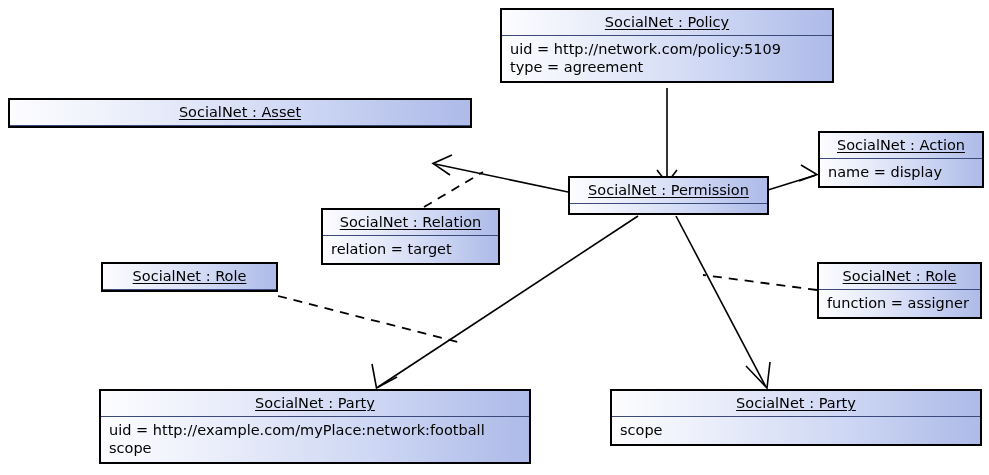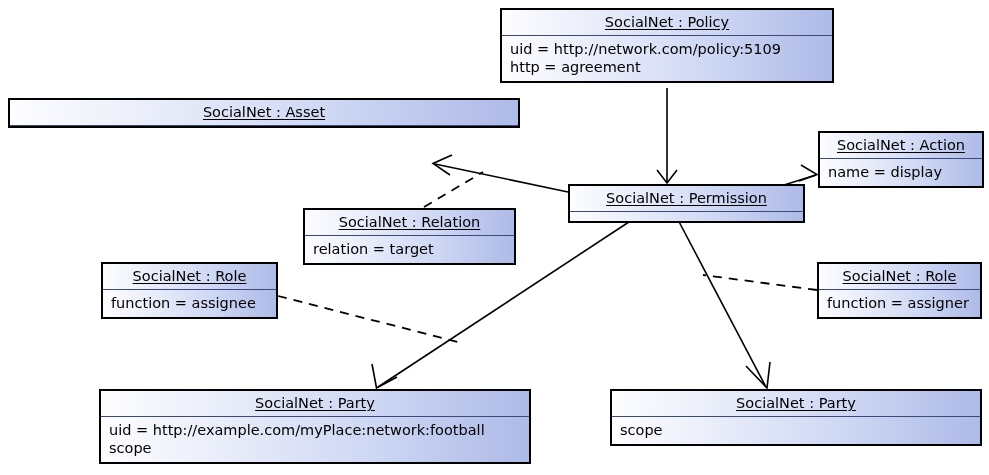--- a/index.html
+++ b/index.html
@@ -91,69 +91,66 @@
     </g>
   </svg>
 
   <div class="node" style="left:500px;top:8px;width:334px;">
     <div class="title">
       <span>SocialNet : Policy</span>
     </div>
     <div class="sep"></div>
     <div class="attrs">
       <span class="ln">uid = http://network.com/policy:5109</span>
-      <span class="ln">http = agreement</span>
+      <span class="ln">type = agreement</span>
     </div>
   </div>
 
-  <div class="node" style="left:8px;top:98px;width:512px;">
+  <div class="node" style="left:8px;top:98px;width:464px;">
     <div class="title">
       <span>SocialNet : Asset</span>
     </div>
     <div class="sep"></div>
   </div>
 
   <div class="node" style="left:818px;top:131px;width:166px;">
     <div class="title">
       <span>SocialNet : Action</span>
     </div>
     <div class="sep"></div>
     <div class="attrs">
       <span class="ln">name = display</span>
     </div>
   </div>
 
-  <div class="node empty-body" style="left:568px;top:184px;width:237px;">
+  <div class="node empty-body" style="left:568px;top:176px;width:201px;">
     <div class="title">
       <span>SocialNet : Permission</span>
     </div>
     <div class="sep"></div>
     <div class="attrs">
       <span class="ln"></span>
     </div>
   </div>
 
-  <div class="node" style="left:303px;top:208px;width:213px;">
+  <div class="node" style="left:321px;top:208px;width:179px;">
     <div class="title">
       <span>SocialNet : Relation</span>
     </div>
     <div class="sep"></div>
     <div class="attrs">
       <span class="ln">relation = target</span>
     </div>
   </div>
 
   <div class="node" style="left:101px;top:262px;width:177px;">
     <div class="title">
       <span>SocialNet : Role</span>
     </div>
     <div class="sep"></div>
-    <div class="attrs">
-      <span class="ln">function = assignee</span>
-    </div>
   </div>
 
   <div class="node" style="left:817px;top:262px;width:165px;">
     <div class="title">
       <span>SocialNet : Role</span>
     </div>
     <div class="sep"></div>
     <div class="attrs">
       <span class="ln">function = assigner</span>
     </div>

